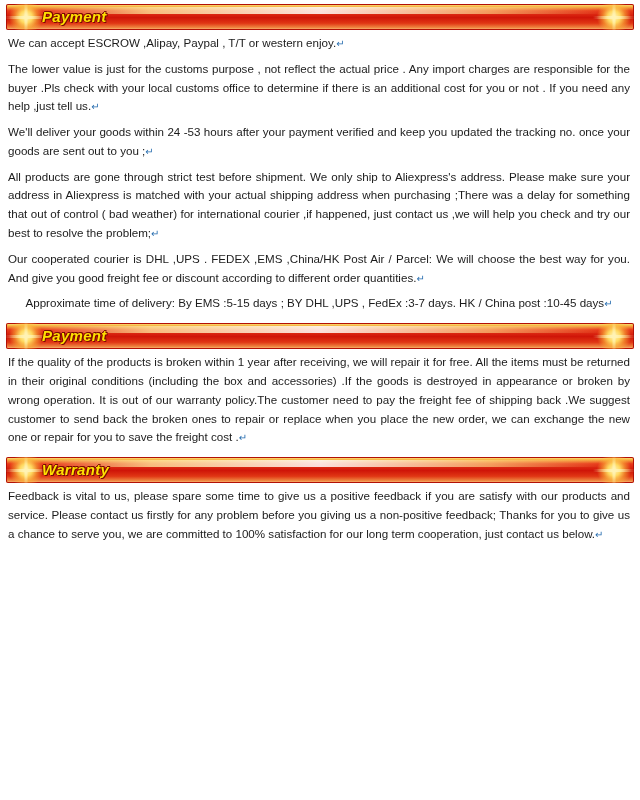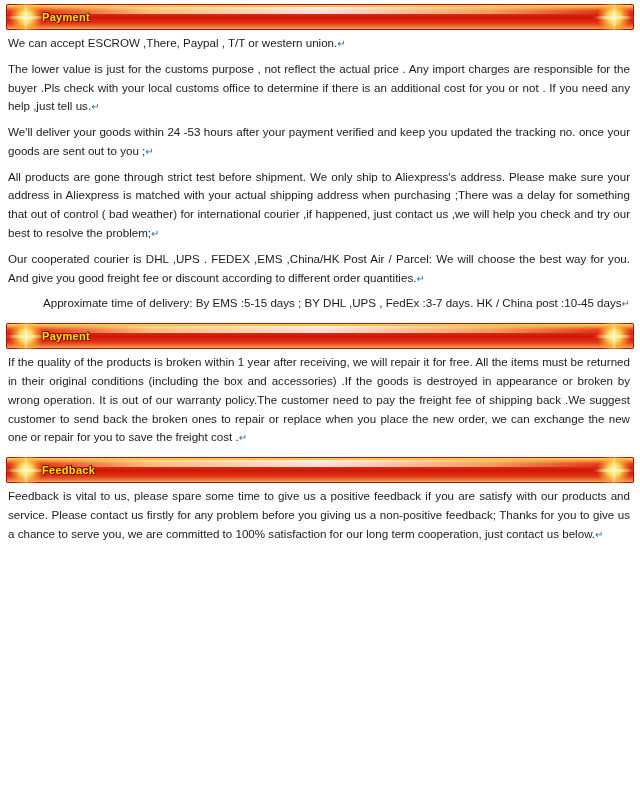--- a/index.html
+++ b/index.html
@@ -68,59 +68,60 @@
     height: 7px;
     background: linear-gradient(to right, rgba(255,255,255,0.0), rgba(255,235,160,0.75) 20%, rgba(255,255,255,0.85) 50%, rgba(255,225,140,0.6) 80%, rgba(255,255,255,0.0));
     border-radius: 4px;
   }
   .banner .title {
     position: absolute;
     left: 36px;
     top: 0;
     height: 38px;
     line-height: 26px;
-    font-size: 11px;
+    font-size: 15px;
     font-weight: bold;
+    font-style: italic;
     color: #ffe000;
     letter-spacing: 0.3px;
     text-shadow: 1px 1px 0 #7a0b02, -1px 0 0 #7a0b02, 0 -1px 0 #7a0b02, 1px -1px 0 #7a0b02;
     white-space: nowrap;
   }
 
   
   p.para {
     margin: 0 0 7px 0;
     padding: 0 4px 0 2px;
     font-size: 11.6px;
     line-height: 1.62;
     color: #1b1b1b;
     text-align: justify;
   }
   p.para.last { margin-bottom: 10px; }
-  p.para.nowrapish { text-align: right; }
+  p.para.nowrapish { text-align: center; }
   .pilcrow {
     color: #2a6fb0;
     font-size: 10px;
     vertical-align: baseline;
   }
   .sec { margin-bottom: 2px; }
 </style>
 </head>
 <body>
 
 <div class="page">
 
   <div class="sec">
     <div class="banner">
       <div class="streak"></div>
       <div class="spark left"></div>
       <div class="spark right"></div>
       <div class="title">Payment</div>
     </div>
-    <p class="para"><span>We can accept ESCROW ,There, Paypal , T/T or western union.</span><span class="pilcrow">↵</span></p>
+    <p class="para"><span>We can accept ESCROW ,Alipay, Paypal , T/T or western enjoy.</span><span class="pilcrow">↵</span></p>
   </div>
 
   <div class="sec">
     <p class="para"><span>The lower value is just for the customs purpose , not reflect the actual price . Any import charges are responsible for the buyer .Pls check with your local customs office to determine if there is an additional cost for you or not . If you need any help ,just tell us.</span><span class="pilcrow">↵</span></p>
   </div>
 
   <div class="sec">
     <p class="para"><span>We'll deliver your goods within 24 -53 hours after your payment verified and keep you updated the tracking no. once your goods are sent out to you ;</span><span class="pilcrow">↵</span></p>
     <p class="para"><span>All products are gone through strict test before shipment. We only ship to Aliexpress's address. Please make sure your address in Aliexpress is matched with your actual shipping address when purchasing ;There was a delay for something that out of control ( bad weather) for international courier ,if happened, just contact us ,we will help you check and try our best to resolve the problem;</span><span class="pilcrow">↵</span></p>
     <p class="para"><span>Our cooperated courier is DHL ,UPS . FEDEX ,EMS ,China/HK Post Air / Parcel: We will choose the best way for you. And give you good freight fee or discount according to different order quantities.</span><span class="pilcrow">↵</span></p>
@@ -135,18 +136,18 @@
       <div class="title">Payment</div>
     </div>
     <p class="para last"><span>If the quality of the products is broken within 1 year after receiving, we will repair it for free. All the items must be returned in their original conditions (including the box and accessories) .If the goods is destroyed in appearance or broken by wrong operation. It is out of our warranty policy.The customer need to pay the freight fee of shipping back .We suggest customer to send back the broken ones to repair or replace when you place the new order, we can exchange the new one or repair   for you to save the freight cost .</span><span class="pilcrow">↵</span></p>
   </div>
 
   <div class="sec">
     <div class="banner">
       <div class="streak"></div>
       <div class="spark left"></div>
       <div class="spark right"></div>
-      <div class="title">Feedback</div>
+      <div class="title">Warranty</div>
     </div>
     <p class="para"><span>    Feedback is vital to us, please spare some time to give us a positive feedback if you are satisfy with our products and service. Please contact us firstly for any problem before you giving us a non-positive feedback; Thanks for you to give us a chance to serve you, we are committed to 100% satisfaction for our long term cooperation, just contact us below.</span><span class="pilcrow">↵</span></p>
   </div>
 
 </div>
 
 </body></html>

